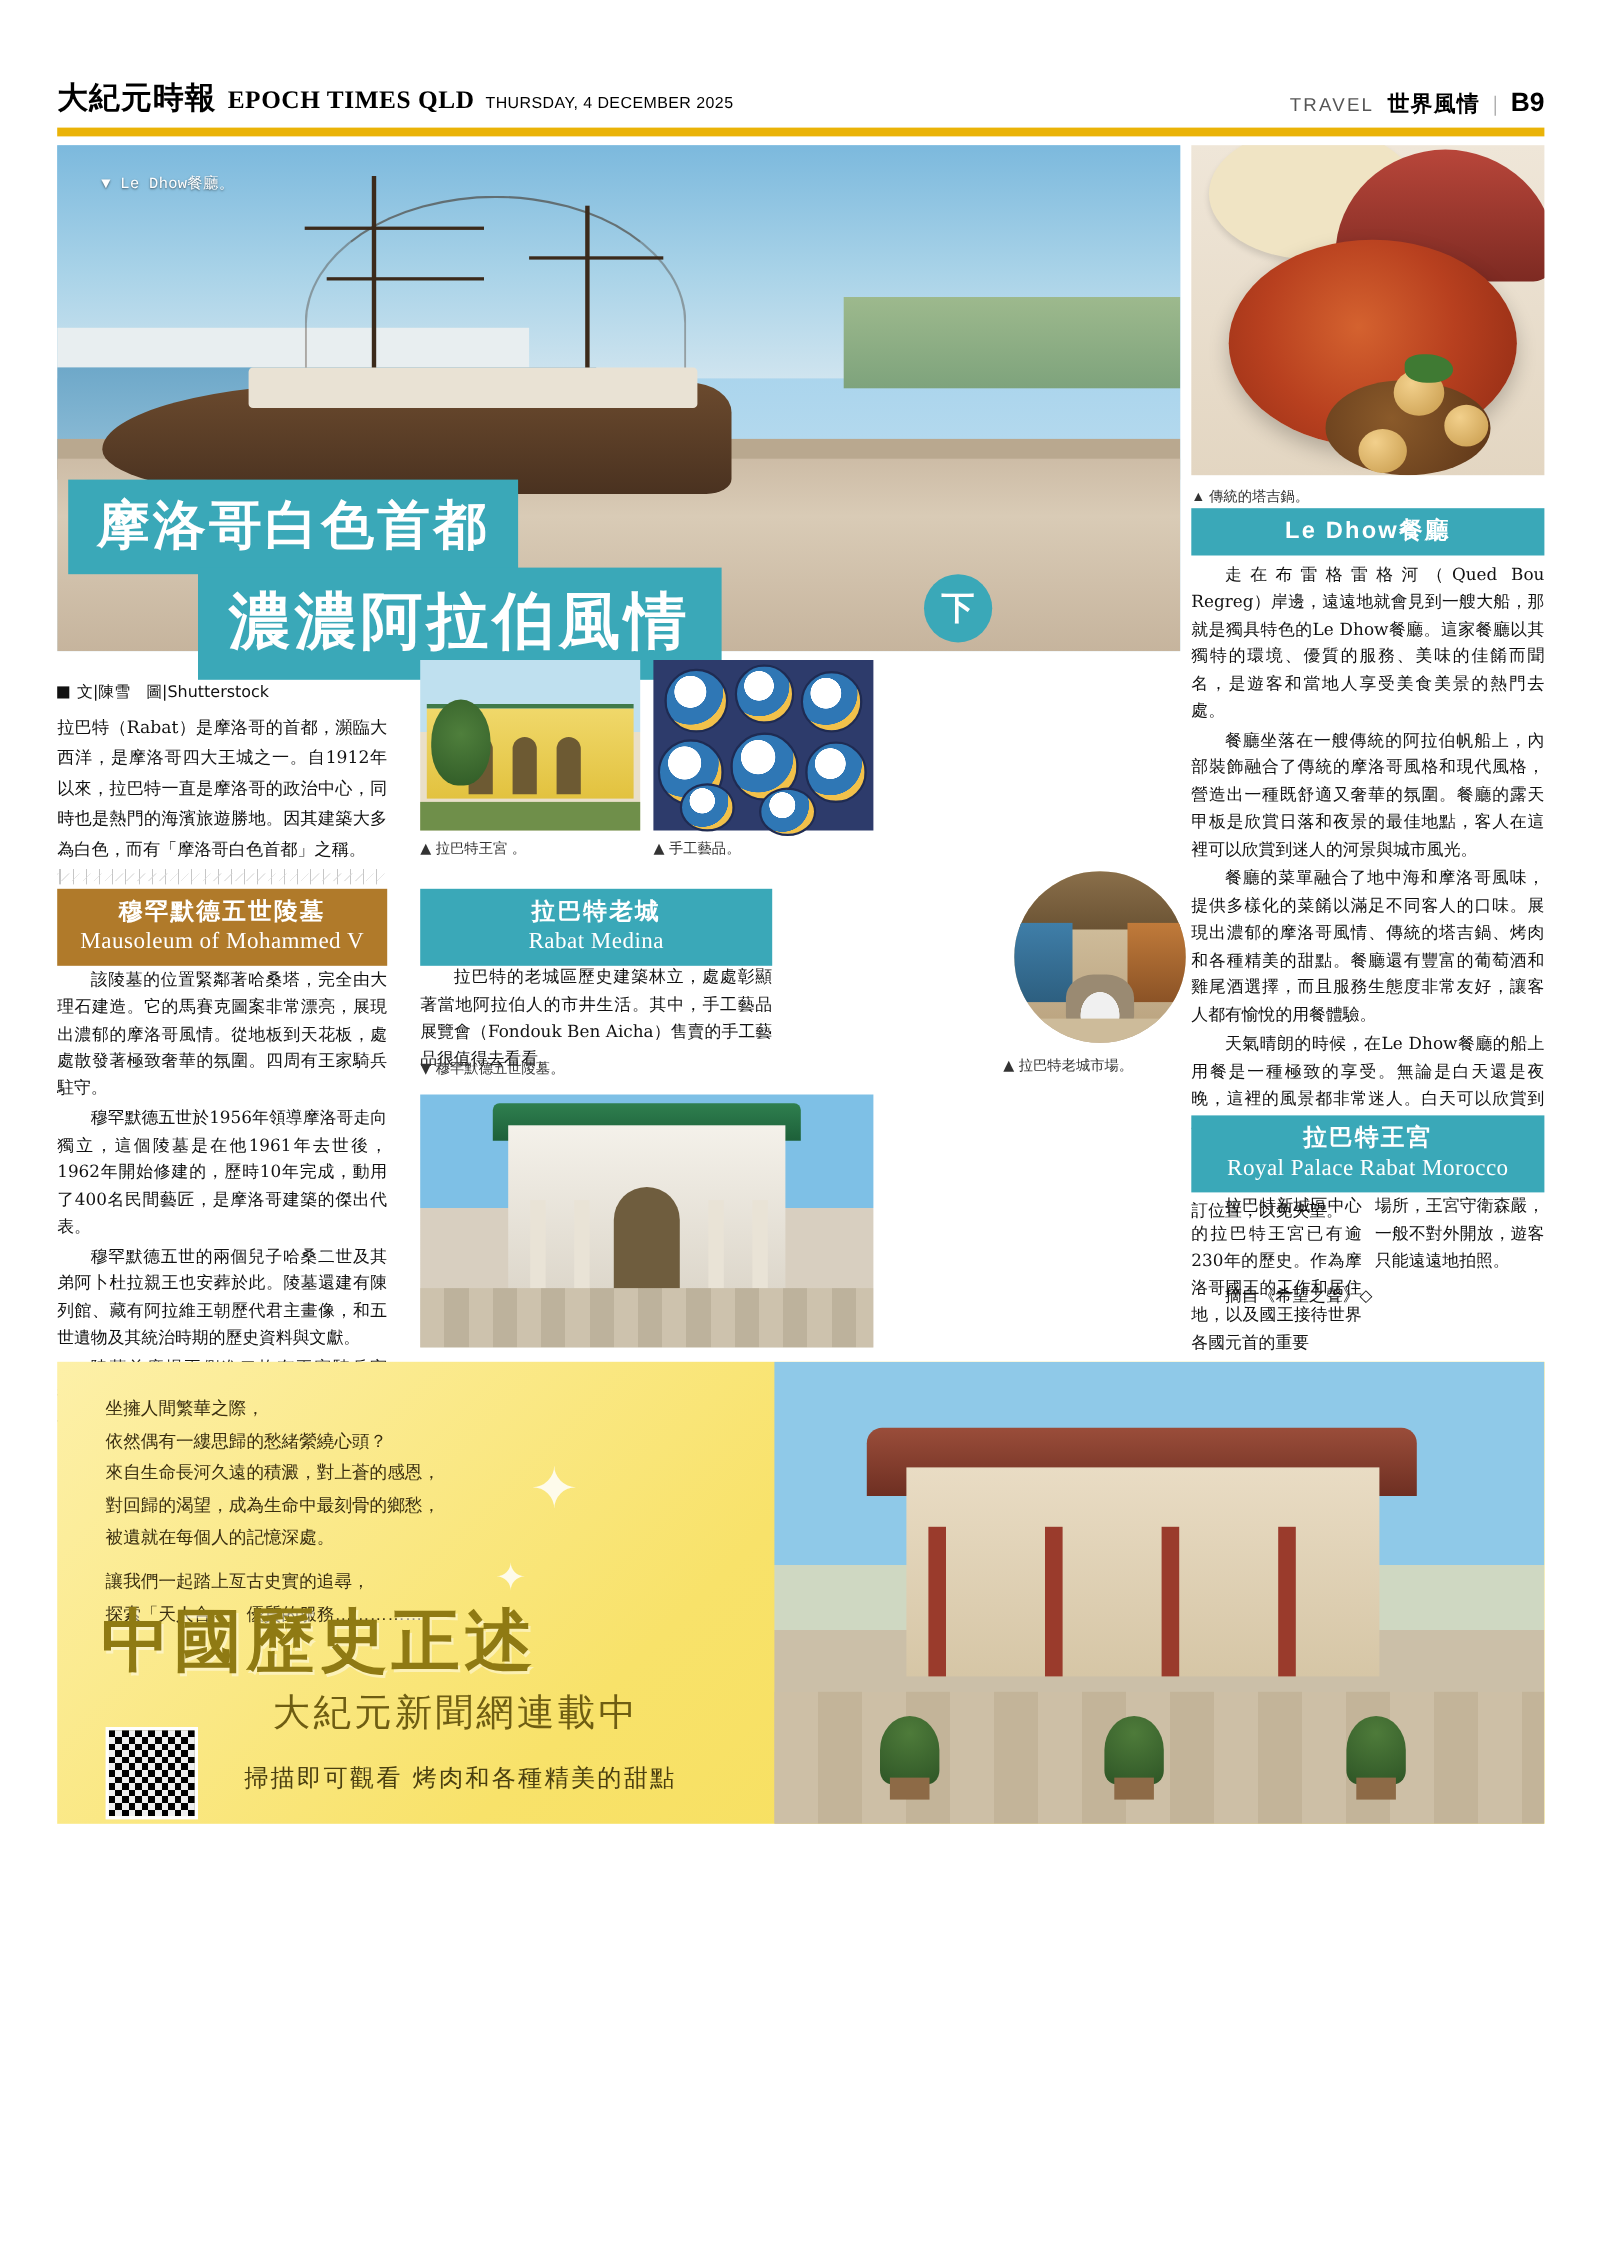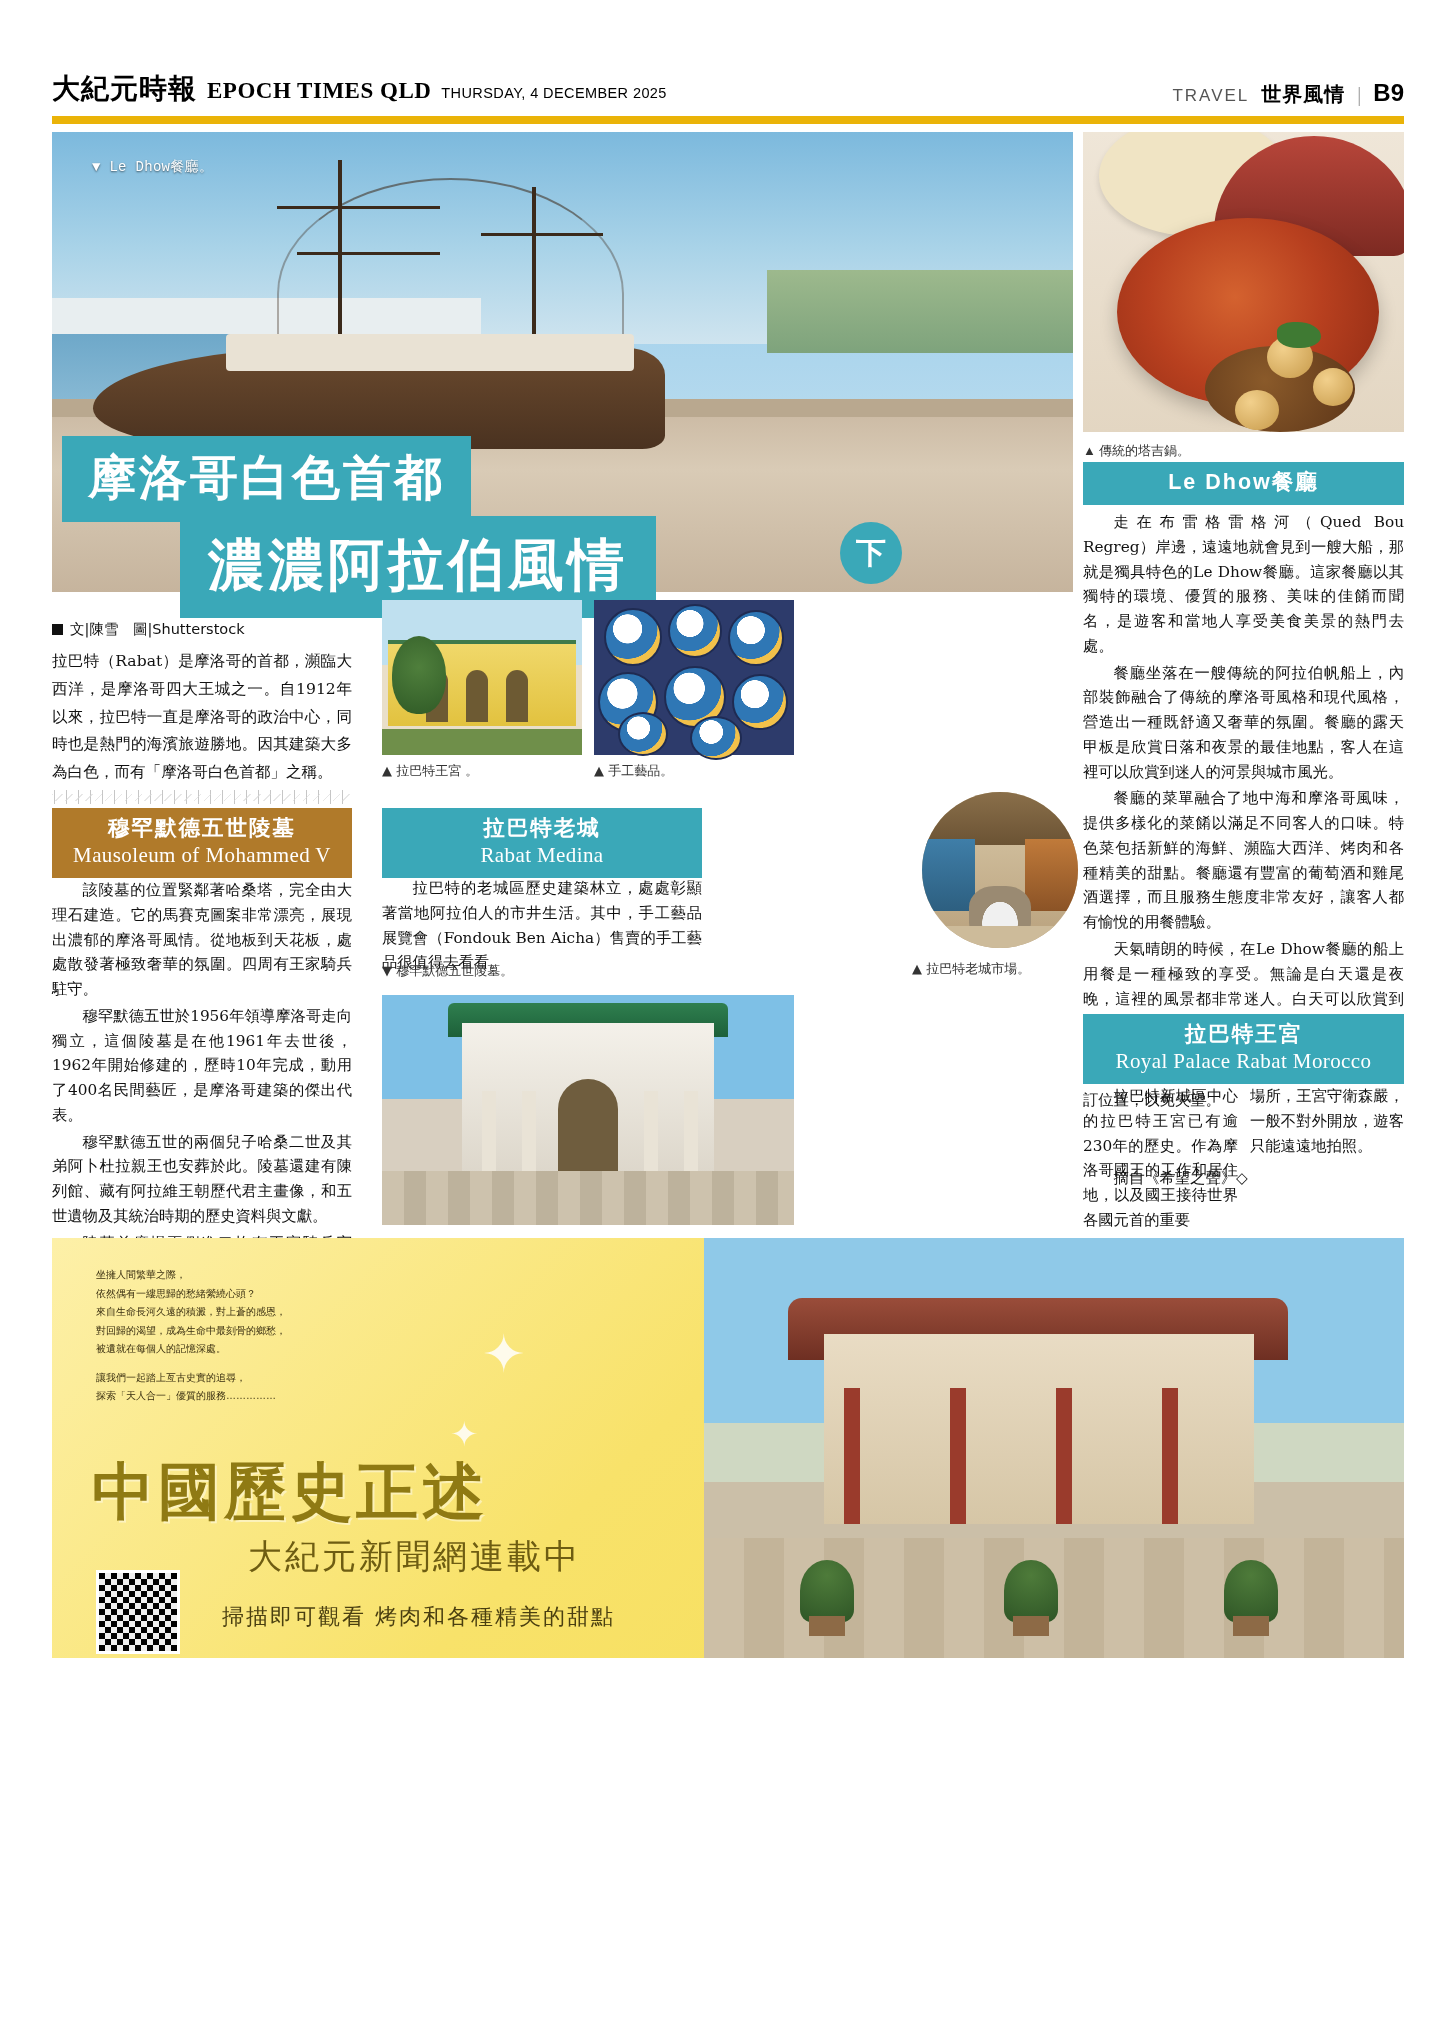--- a/index.html
+++ b/index.html
@@ -365,21 +365,21 @@
     overflow:hidden;
   }
   .ad .star1, .ad .star2 {
     position:absolute; color:#ffffff; opacity:.85; font-size:40px;
     font-family:"DejaVu Sans", sans-serif;
   }
   .ad .star1 { left:430px; top:86px; font-size:52px; }
   .ad .star2 { left:398px; top:176px; font-size:34px; }
   .ad-poem {
     position:absolute; left:44px; top:28px; width:400px;
-    font-family:Liberation Sans, sans-serif; font-size:10px; line-height:1.85;
+    font-family:Liberation Sans, sans-serif; font-size:16px; line-height:1.85;
     color:#3a2f10;
   }
   .ad-title {
     position:absolute; left:40px; top:212px;
     font-family:"DejaVu Serif", serif; font-weight:bold;
     font-size:62px; letter-spacing:4px; color:#8f7a13;
     text-shadow:2px 2px 0 rgba(255,255,255,.45);
   }
   .ad-sub {
     position:absolute; left:196px; top:296px;
@@ -558,21 +558,21 @@
     <div class="plaza"></div>
   </div>
 
   <div class="sechead sh-teal sh-ledhow">
     <span class="cn">Le Dhow餐廳</span>
   </div>
 
   <div class="col body-dhow">
     <p>走在布雷格雷格河（Qued Bou Regreg）岸邊，遠遠地就會見到一艘大船，那就是獨具特色的Le Dhow餐廳。這家餐廳以其獨特的環境、優質的服務、美味的佳餚而聞名，是遊客和當地人享受美食美景的熱門去處。</p>
     <p>餐廳坐落在一艘傳統的阿拉伯帆船上，內部裝飾融合了傳統的摩洛哥風格和現代風格，營造出一種既舒適又奢華的氛圍。餐廳的露天甲板是欣賞日落和夜景的最佳地點，客人在這裡可以欣賞到迷人的河景與城市風光。</p>
-    <p>餐廳的菜單融合了地中海和摩洛哥風味，提供多樣化的菜餚以滿足不同客人的口味。特色菜包括新鮮的海鮮、瀕臨大西洋、烤肉和各種精美的甜點。餐廳還有豐富的葡萄酒和雞尾酒選擇，而且服務生態度非常友好，讓客人都有愉悅的用餐體驗。</p>
+    <p>餐廳的菜單融合了地中海和摩洛哥風味，提供多樣化的菜餚以滿足不同客人的口味。展現出濃郁的摩洛哥風情、傳統的塔吉鍋、烤肉和各種精美的甜點。餐廳還有豐富的葡萄酒和雞尾酒選擇，而且服務生態度非常友好，讓客人都有愉悅的用餐體驗。</p>
     <p>天氣晴朗的時候，在Le Dhow餐廳的船上用餐是一種極致的享受。無論是白天還是夜晚，這裡的風景都非常迷人。白天可以欣賞到布雷格雷格河的美麗景色，夜晚則能看到城市的璀璨燈火。</p>
     <p>這家餐廳很受歡迎，因此在去之前最好預訂位置，以免失望。</p>
   </div>
 
   <div class="sechead sh-teal sh-royal">
     <span class="cn">拉巴特王宮</span>
     <span class="en">Royal Palace Rabat Morocco</span>
   </div>
 
   <div class="col body-royal-l">

